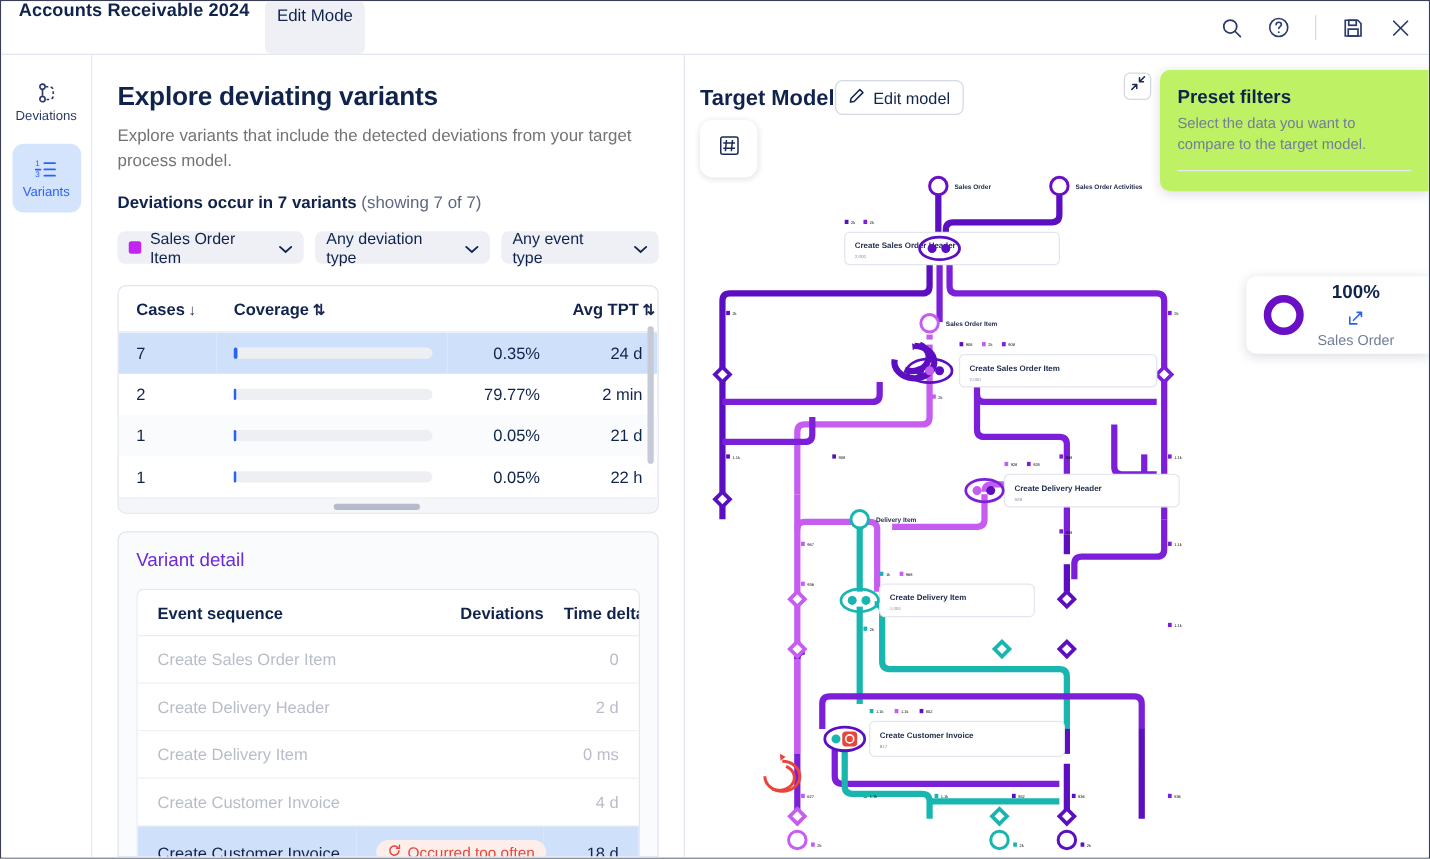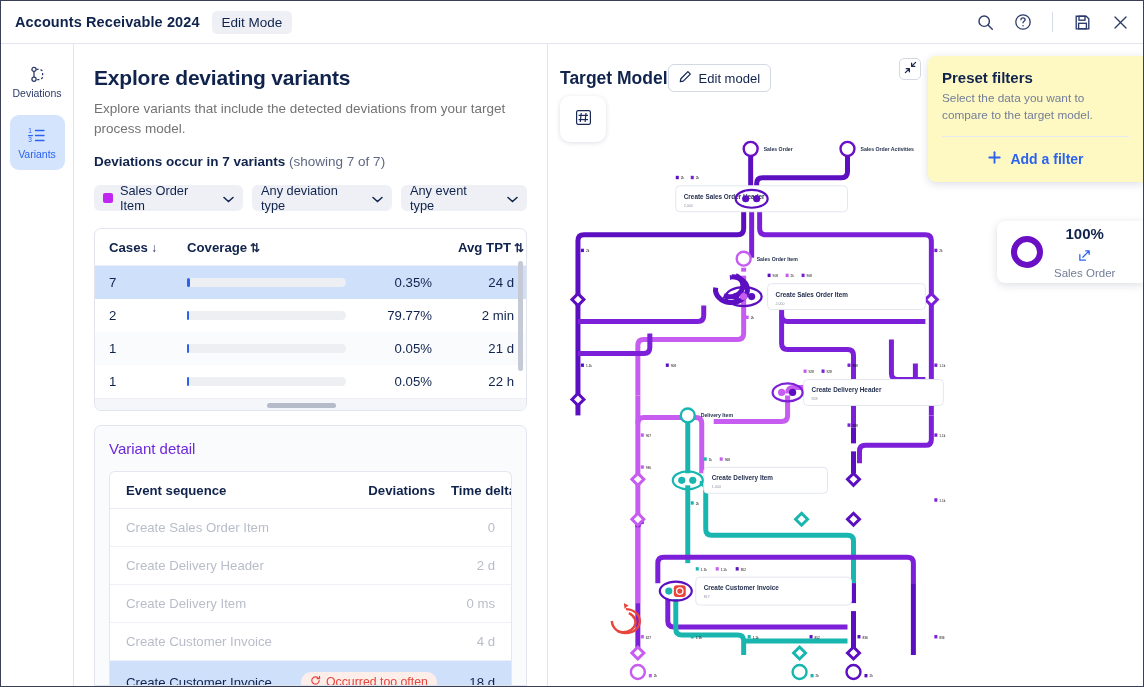--- a/index.html
+++ b/index.html
@@ -14,21 +14,21 @@
     position: relative;
     width: 1144px; height: 687px;
     border: 1px solid #3a3f55;
     background: #fff;
     display: flex; flex-direction: column;
   }
 
   
   .titlebar {
     height: 43px; min-height: 43px;
-    display: flex; align-items: center;
+    display: flex; 
     padding: 0 12px 0 14px;
     border-bottom: 1px solid #e2e5ee;
     background: #fff;
   }
   .app-title { font-size: 14.5px; font-weight: bold; color: #10234d; letter-spacing: .1px; }
   .mode-pill {
     margin-left: 12px;
     background: #eef0f5; color: #10234d;
     font-size: 13.5px; padding: 4px 10px; border-radius: 5px;
   }
@@ -136,23 +136,23 @@
   .tool-card {
     position: absolute; left: 12px; top: 52px;
     width: 46px; height: 46px; border-radius: 10px; background: #fff;
     box-shadow: 0 1px 5px rgba(20,30,70,.14);
     display: flex; align-items: center; justify-content: center; cursor: pointer;
   }
 
   
   .preset {
     position: absolute; right: 0; top: 12px; width: 215px;
-    background: #fef9c3; border-radius: 8px 0 0 8px;
+    background: #bef264; border-radius: 8px 0 0 8px;
     box-shadow: 0 2px 9px rgba(20,30,70,.15);
-    padding: 13px 14px 0 14px;
+    padding: 13px 14px 16px 14px;
   }
   .preset h3 { font-size: 15px; font-weight: bold; color: #10234d; }
   .preset p { font-size: 11.8px; color: #737d98; line-height: 1.42; margin-top: 4px; }
   .preset .sep { border-top: 1px solid #e7eaf1; margin-top: 12px; }
   .addfilter {
     display: flex; align-items: center; justify-content: center; gap: 8px;
     color: #2b63f0; font-size: 14px; font-weight: bold;
     padding: 13px 0 14px 0; cursor: pointer;
   }
   .collapse-btn {
@@ -654,29 +654,20 @@
             <path d="M12.5 1.5L8.2 5.8M8.2 5.8V2.4M8.2 5.8h3.4"></path>
             <path d="M1.5 12.5l4.3-4.3M5.8 8.2v3.4M5.8 8.2H2.4"></path>
           </svg>
         </span>
       </div>
 
       <div class="preset">
         <h3>Preset filters</h3>
         <p>Select the data you want to compare to the target model.</p>
         <div class="sep"></div>
-        <div class="addfilter">
-          <span>
-            <svg width="15" height="15" viewBox="0 0 16 16" fill="none" stroke="#2b63f0" stroke-width="2" stroke-linecap="round">
-              <line x1="8" y1="2.4" x2="8" y2="13.6"></line>
-                <line x1="2.4" y1="8" x2="13.6" y2="8"></line>
-            </svg>
-          </span>
-          <span>Add a filter</span>
-        </div>
       </div>
 
       <div class="kpi">
         <div class="kpi-ring"></div>
         <div>
           <div class="kpi-pct">
             <span>100%</span>
             <span>
               <svg width="13" height="13" viewBox="0 0 14 14" fill="none" stroke="#2b63f0" stroke-width="1.4" stroke-linecap="round">
                 <path d="M5.2 8.8L12 2M12 2H8.3M12 2v3.7"></path>

